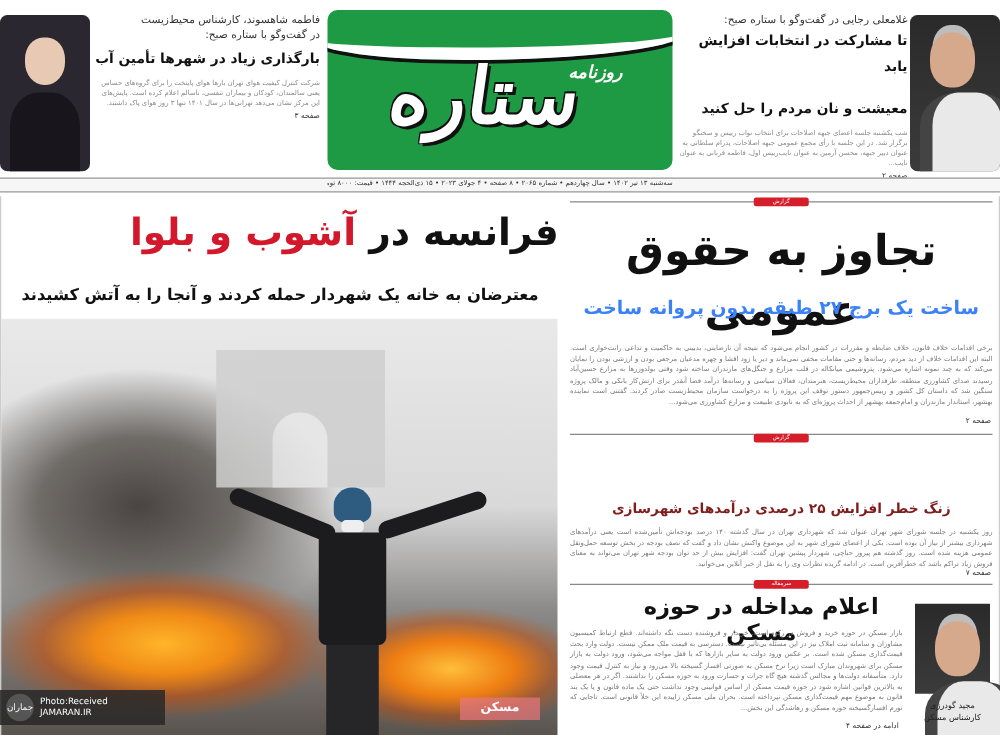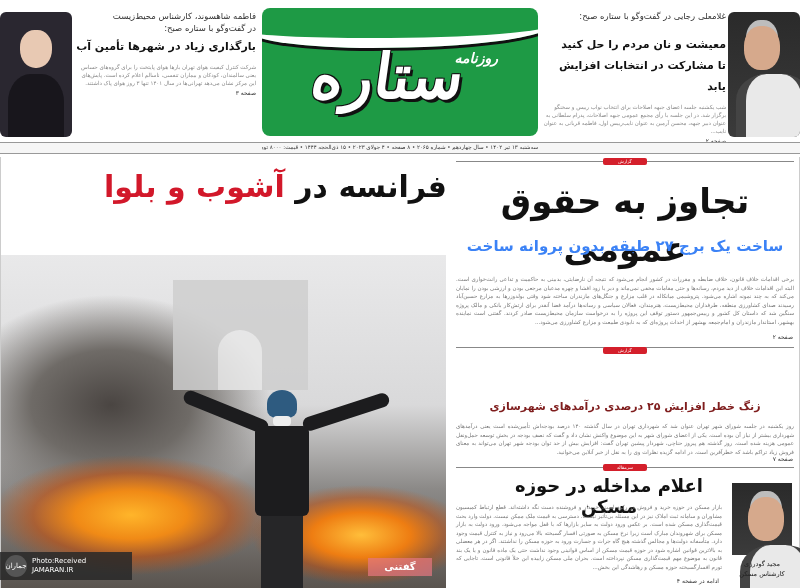--- a/index.html
+++ b/index.html
@@ -101,37 +101,38 @@
   <div class="masthead">
     <div class="mast-swoosh"></div>
     <div class="mast-sub">روزنامه</div>
     <div class="mast-logo">ستاره صبح</div>
   </div>
 
   <div class="teaser right">
     <div class="photo man-portrait"></div>
     <div class="txt">
       <div class="kicker">غلامعلی رجایی در گفت‌وگو با ستاره صبح:</div>
+      <div class="hl" style="margin-top:0">تا مشارکت در انتخابات افزایش یابد</div>
       <div class="hl" style="margin-top:12px">معیشت و نان مردم را حل کنید</div>
-      <div class="hl" style="margin-top:0">تا مشارکت در انتخابات افزایش یابد</div>
       <div class="body-small">شب یکشنبه جلسه اعضای جبهه اصلاحات برای انتخاب نواب رییس و سخنگو برگزار شد. در این جلسه با رأی مجمع عمومی جبهه اصلاحات، پدرام سلطانی به عنوان دبیر جبهه، محسن آرمین به عنوان نایب‌رییس اول، فاطمه قربانی به عنوان نایب...</div>
       <div class="pageref">صفحه ۲</div>
     </div>
   </div>
 </div>
 
 <div class="dateline">
   <span>سه‌شنبه ۱۳ تیر ۱۴۰۲ • سال چهاردهم • شماره ۲۰۶۵ • ۸ صفحه • ۴ جولای ۲۰۲۳ • ۱۵ ذی‌الحجه ۱۴۴۴ • قیمت: ۸۰۰۰ تومان</span>
 </div>
 
 <div class="france">
   <div class="hl-big">
     <span>فرانسه در</span>
     <span class="red">آشوب و بلوا</span>
   </div>
+  <div class="sub">معترضان به خانه یک شهردار حمله کردند و آنجا را به آتش کشیدند</div>
 
   <div class="photo-main">
     <div class="arch"></div>
     <div class="arm l"></div>
     <div class="arm r"></div>
     <div class="person">
       <div class="head"></div>
       <div class="mask"></div>
       <div class="torso"></div>
       <div class="legs"></div>
@@ -139,21 +140,21 @@
   </div>
 </div>
 
 <div class="credit">
   <div class="logo">جماران</div>
   <div class="ctext">
     <div>Photo:Received</div>
     <div>JAMARAN.IR</div>
   </div>
 </div>
-<div class="watermark">گفتنی</div>
+<div class="watermark">مسکن</div>
 
 <div class="rcol">
 
   <div class="rule" style="top:4px"></div>
   <div class="tag" style="left:153px; top:1px">گزارش</div>
   <div class="s1-hl">تجاوز به حقوق عمومی</div>
   <div class="s1-sub">ساخت یک برج ۲۷ طبقه بدون پروانه ساخت</div>
   <div class="s-body" style="top:118px">برخی اقدامات خلاف قانون، خلاف ضابطه و مقررات در کشور انجام می‌شود که نتیجه آن نارضایتی، بدبینی به حاکمیت و تداعی رانت‌خواری است. البته این اقدامات خلاف از دید مردم، رسانه‌ها و حتی مقامات مخفی نمی‌ماند و دیر یا زود افشا و چهره مدعیان مرجعی بودن و ارزشی بودن را نمایان می‌کند که به چند نمونه اشاره می‌شود. پتروشیمی میانکاله در قلب مزارع و جنگل‌های مازندران ساخته شود وقتی بولدوزرها به مزارع حسین‌آباد رسیدند صدای کشاورزی منطقه، طرفداران محیط‌زیست، هنرمندان، فعالان سیاسی و رسانه‌ها درآمد فضا آنقدر برای ارتش‌کار بانکی و مالک پروژه سنگین شد که داستان کل کشور و رییس‌جمهور دستور توقف این پروژه را به درخواست سازمان محیط‌زیست صادر کردند. گفتنی است نماینده بهشهر، استاندار مازندران و امام‌جمعه بهشهر از احداث پروژه‌ای که به نابودی طبیعت و مزارع کشاورزی می‌شود...</div>
   <div class="s-page" style="right:6px; top:176px">صفحه ۲</div>
 

